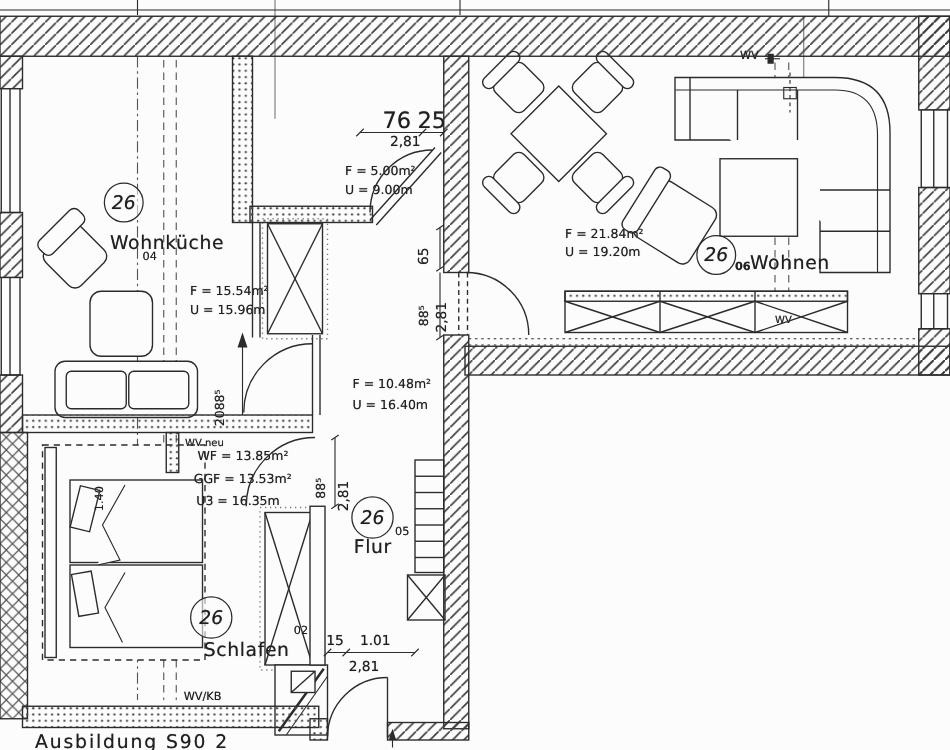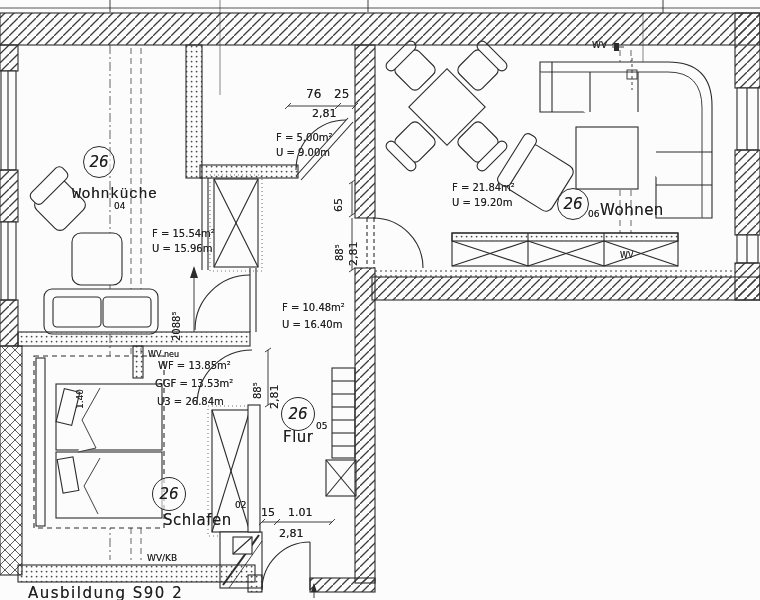--- a/index.html
+++ b/index.html
@@ -4,21 +4,21 @@
 <style>
   html,body{margin:0;padding:0;background:#e8e8e8;}
   #stage{
     position:relative;width:760px;height:600px;overflow:hidden;
     background:#fcfcfc;font-family:"DejaVu Sans",sans-serif;color:#1f1f1f;
   }
   #stage svg{position:absolute;left:0;top:0;}
   .t{position:absolute;white-space:nowrap;color:#1f1f1f;text-shadow:0 0 .6px #6a6a6a;line-height:1;}
   .rot{transform:rotate(-90deg);transform-origin:0 0;}
   .fs8{font-size:8px;}.fs9{font-size:9px;}.fs10{font-size:10px;}
-  .fs11{font-size:11px;}.fs12{font-size:12px;}.fs15{font-size:15px;letter-spacing:.5px;}
+  .fs11{font-size:11px;}.fs12{font-size:18px;}.fs15{font-size:15px;letter-spacing:.5px;}
   .circ{
     position:absolute;width:30px;height:30px;border:1.7px solid #2b2b2b;border-radius:50%;
     display:flex;align-items:center;justify-content:center;font-size:15px;
     background:rgba(252,252,252,.6);text-shadow:0 0 .6px #666;font-style:italic;
   }
   .sub{position:absolute;font-size:9px;text-shadow:0 0 .5px #666;}
   .note{letter-spacing:1.5px;font-size:15px;}
 </style>
 </head>
 <body>
@@ -254,59 +254,59 @@
       <line x1="632" y1="58" x2="632" y2="90" stroke-dasharray="3 3"></line>
       <rect x="627" y="70" width="10" height="9"></rect>
     </g>
   </g>
 </svg>
 
   <div class="circ" style="left:83px;top:146px;">
       <span>26</span>
     </div>
   <div class="sub" style="left:114px;top:167px;margin-top:34px;">04</div>
-  <div class="t fs15" style="left:72px;top:187px;font-family:Liberation Mono, monospace;">Wohnküche</div>
+  <div class="t fs15" style="left:88px;top:187px;">Wohnküche</div>
   <div class="t fs10" style="left:152px;top:229px;">F = 15.54m²</div>
   <div class="t fs10" style="left:152px;top:244px;">U = 15.96m</div>
 
   <div class="t fs10" style="left:276px;top:133px;">F = 5.00m²</div>
   <div class="t fs10" style="left:276px;top:148px;">U = 9.00m</div>
   <div class="t fs12" style="left:306px;top:88px;">76</div>
   <div class="t fs12" style="left:334px;top:88px;">25</div>
   <div class="t fs11" style="left:312px;top:108px;">2,81</div>
 
   <div class="t fs11 rot" style="left:333px;top:212px;">65</div>
   <div class="t fs10 rot" style="left:335px;top:261px;">88⁵</div>
   <div class="t fs11 rot" style="left:348px;top:266px;">2,81</div>
 
   <div class="t fs10" style="left:452px;top:183px;">F = 21.84m²</div>
   <div class="t fs10" style="left:452px;top:198px;">U = 19.20m</div>
   <div class="circ" style="left:557px;top:188px;">
       <span>26</span>
     </div>
-  <div class="sub" style="left:588px;top:209px;">06</div>
+  <div class="sub" style="left:588px;top:209px;font-weight:bold;">06</div>
   <div class="t fs15" style="left:600px;top:203px;">Wohnen</div>
   <div class="t fs9" style="left:592px;top:41px;">WV</div>
   <div class="t fs8" style="left:620px;top:252px;">WV</div>
 
   <div class="t fs10" style="left:282px;top:303px;">F = 10.48m²</div>
   <div class="t fs10" style="left:282px;top:320px;">U = 16.40m</div>
   <div class="circ" style="left:281px;top:397px;width:32px;height:32px;">
       <span>26</span>
     </div>
   <div class="sub" style="left:316px;top:421px;">05</div>
   <div class="t fs15" style="left:283px;top:430px;">Flur</div>
 
   <div class="t fs10 rot" style="left:172px;top:341px;">2088⁵</div>
   <div class="t fs10 rot" style="left:253px;top:399px;">88⁵</div>
   <div class="t fs11 rot" style="left:269px;top:409px;">2,81</div>
 
   <div class="t fs10" style="left:158px;top:361px;">WF = 13.85m²</div>
   <div class="t fs10" style="left:155px;top:379px;">GGF = 13.53m²</div>
-  <div class="t fs10" style="left:157px;top:397px;">U3 = 26.84m</div>
+  <div class="t fs10" style="left:157px;top:397px;">U3 = 16.35m</div>
   <div class="circ" style="left:152px;top:477px;width:32px;height:32px;">
       <span>26</span>
     </div>
   <div class="sub" style="left:187px;top:500px;padding-left:48px;">02</div>
   <div class="t fs15" style="left:163px;top:513px;">Schlafen</div>
   <div class="t fs9 rot" style="left:76px;top:409px;">1.40</div>
   <div class="t fs8" style="left:148px;top:351px;">WV neu</div>
   <div class="t fs9" style="left:147px;top:554px;">WV/KB</div>
 
   <div class="t fs11" style="left:261px;top:507px;">15</div>

